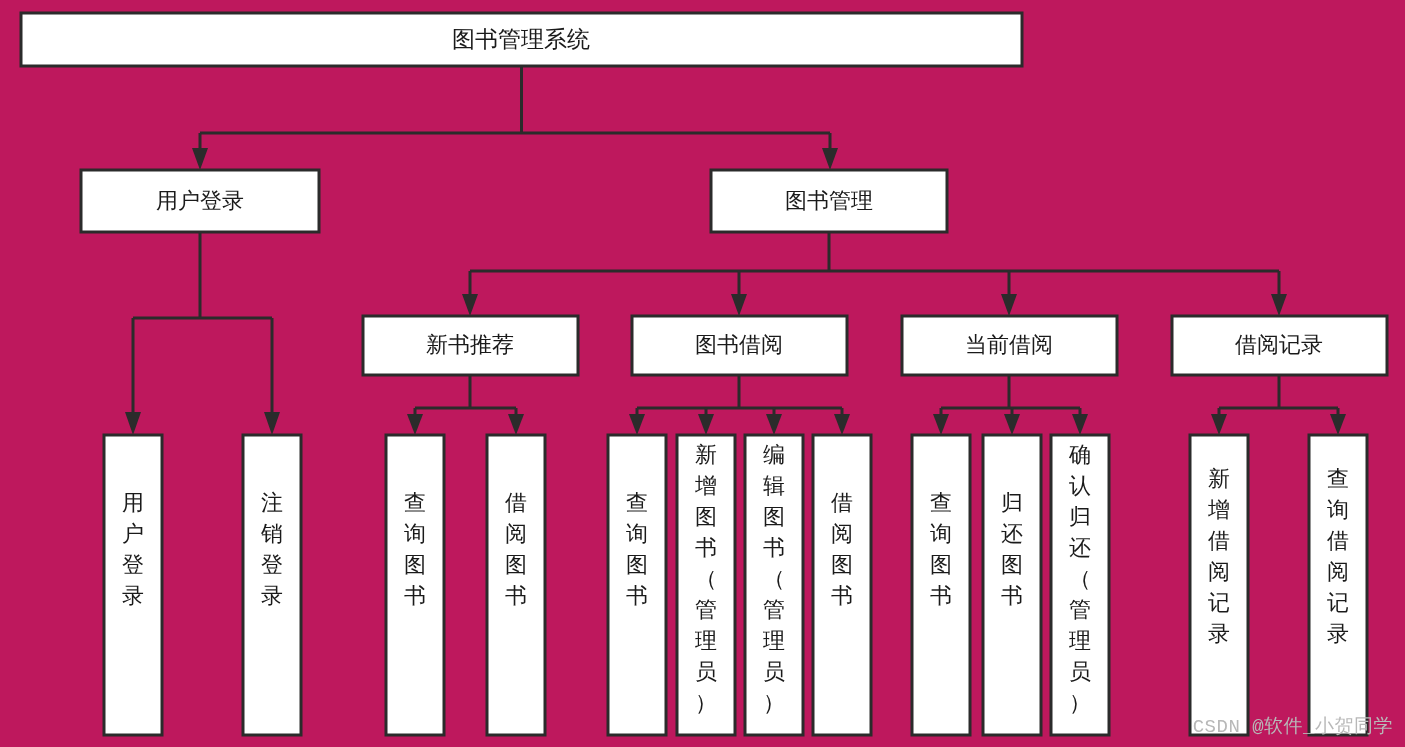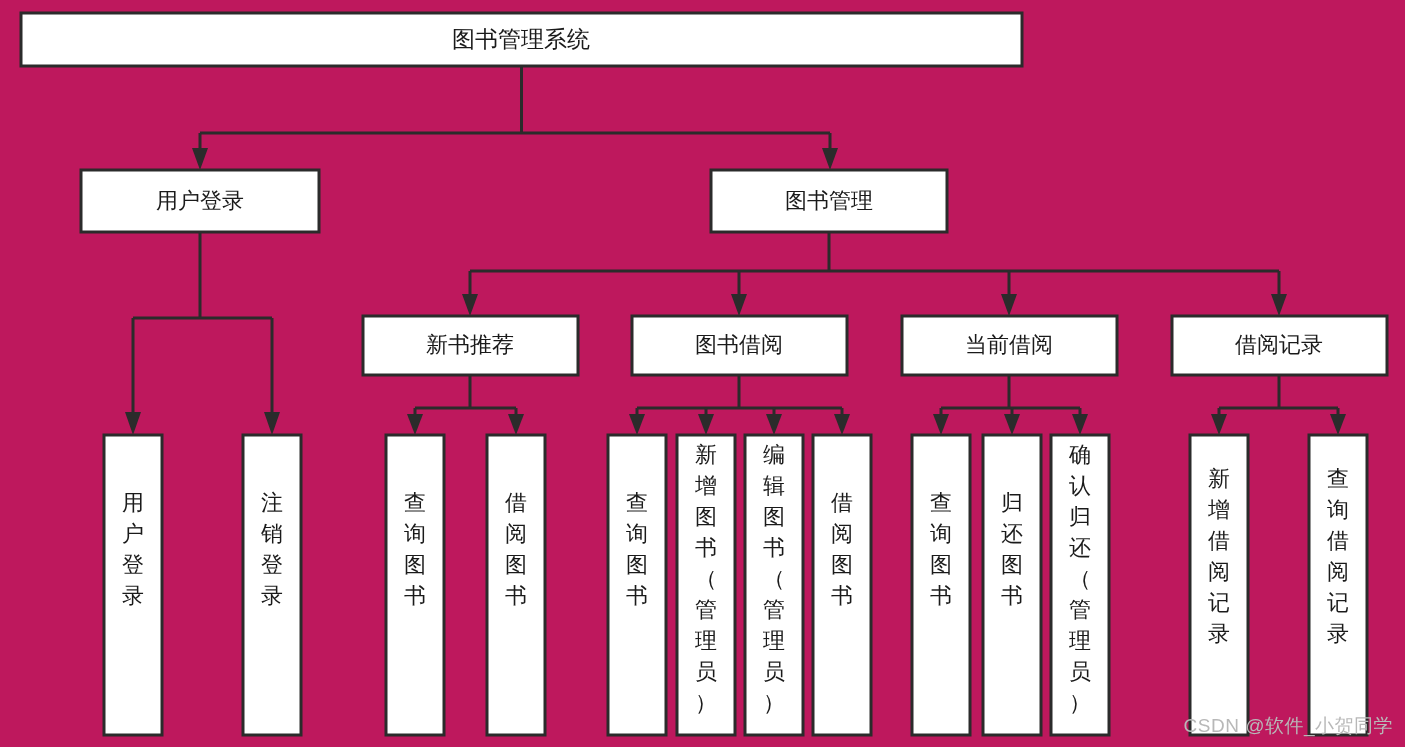--- a/index.html
+++ b/index.html
@@ -55,21 +55,21 @@
   .leaf-label {
     font-family: "Liberation Sans", "DejaVu Sans", sans-serif;
     font-size: 22px;
     fill: #1a1a1a;
     text-anchor: middle;
   }
   .watermark {
     position: absolute;
     right: 12px;
     bottom: 8px;
-    font-family: Liberation Sans, sans-serif;
+    font-family: Liberation Mono, monospace;
     font-size: 19px;
     color: #b8b8b8;
     letter-spacing: 0.5px;
     white-space: nowrap;
     user-select: none;
     text-align: right;
   }
 </style>
 </head>
 <body>

